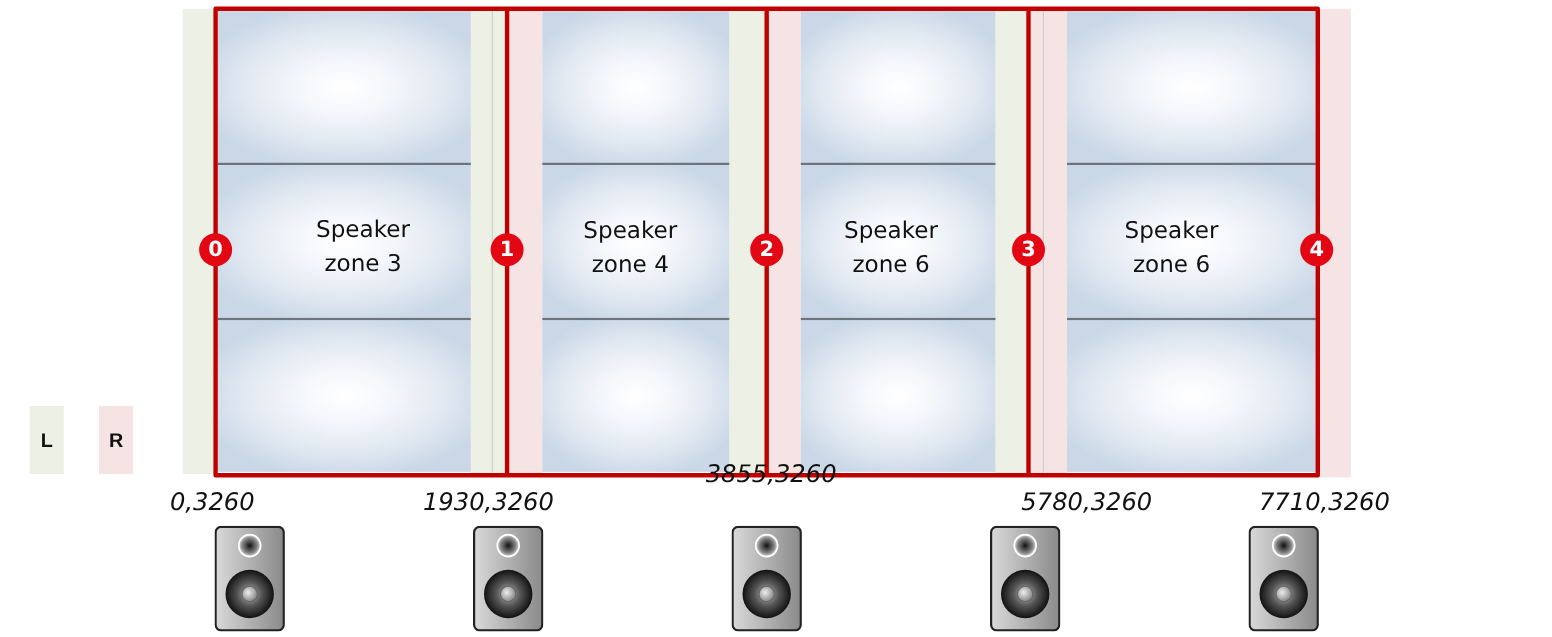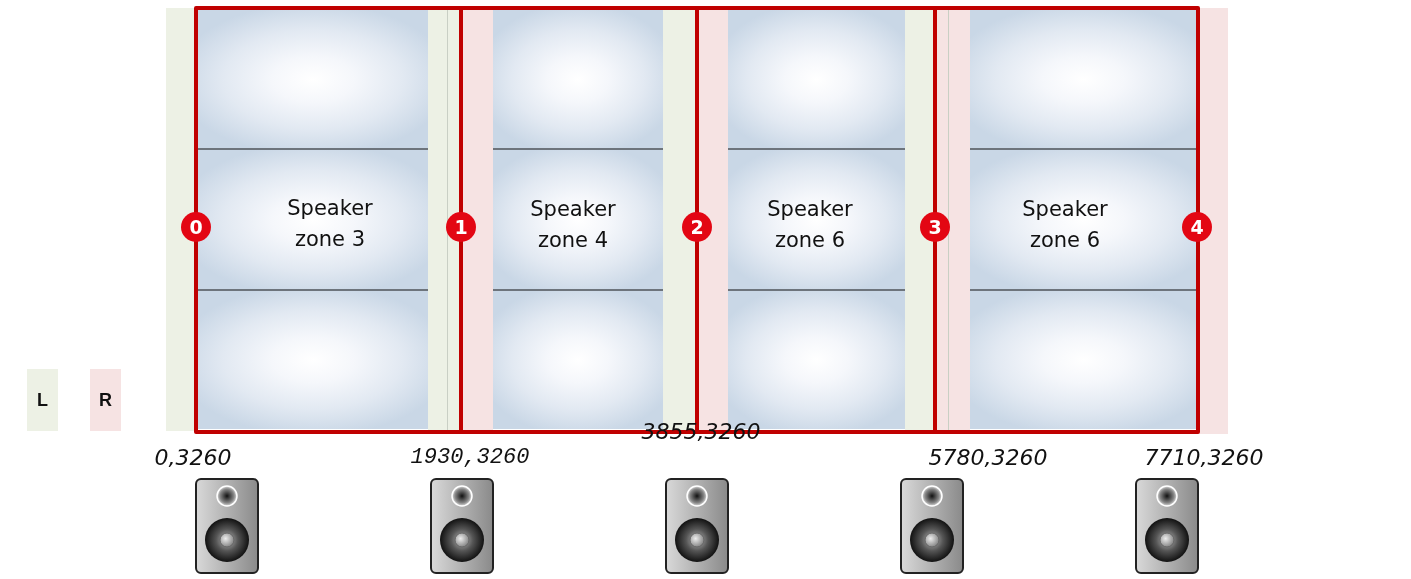--- a/index.html
+++ b/index.html
@@ -108,21 +108,21 @@
   <div>zone 6</div>
 </div>
 
 <div class="badge" style="left:181px; top:212px;">0</div>
 <div class="badge" style="left:446px; top:212px;">1</div>
 <div class="badge" style="left:682px; top:212px;">2</div>
 <div class="badge" style="left:920px; top:212px;">3</div>
 <div class="badge" style="left:1182px; top:212px;">4</div>
 
 <div class="coord" style="left:193px; top:445px;">0,3260</div>
-<div class="coord" style="left:470px; top:445px;font-family:Liberation Mono, monospace;">1930,3260</div>
+<div class="coord" style="left:444px; top:445px;">1930,3260</div>
 <div class="coord" style="left:701px; top:419px;">3855,3260</div>
 <div class="coord" style="left:940px; top:445px;margin-left:48px;">5780,3260</div>
 <div class="coord" style="left:1204px; top:445px;">7710,3260</div>
 
 <svg width="0" height="0" style="position:absolute">
   <defs>
     <linearGradient id="cab" x1="0" y1="0" x2="1" y2="0">
       <stop offset="0" stop-color="#d9d9d9"></stop>
       <stop offset="1" stop-color="#8a8a8a"></stop>
     </linearGradient>

